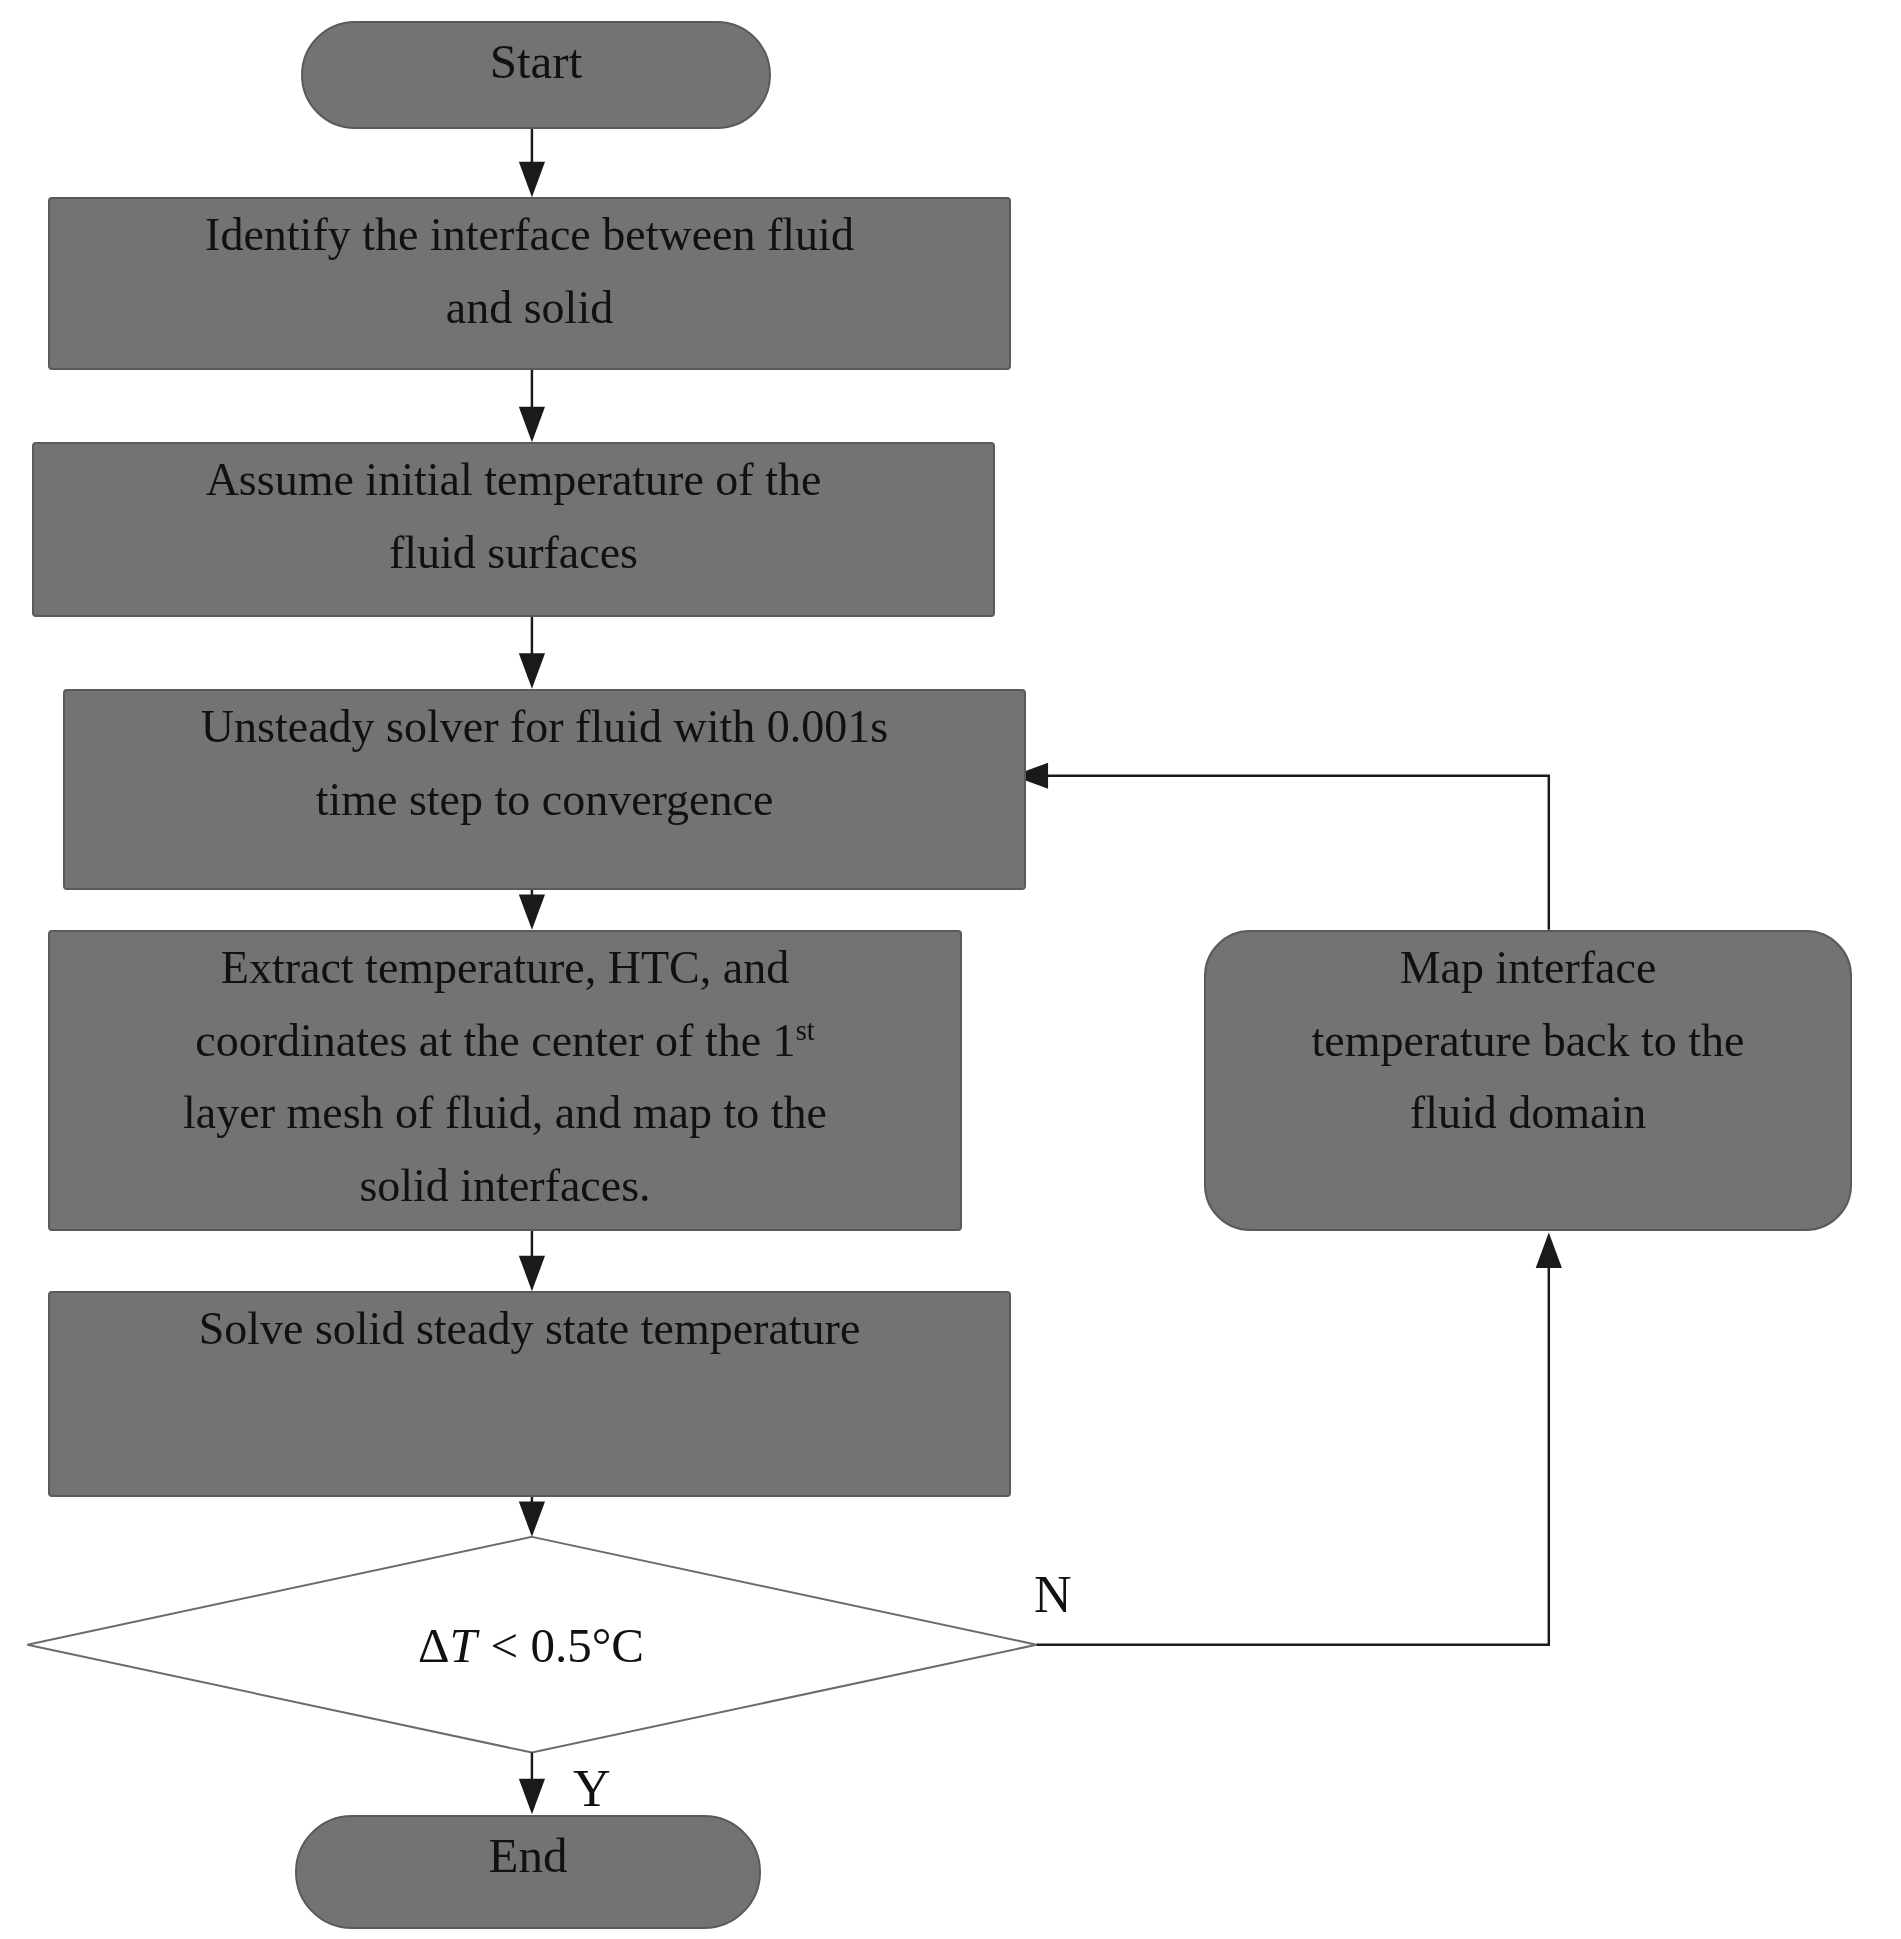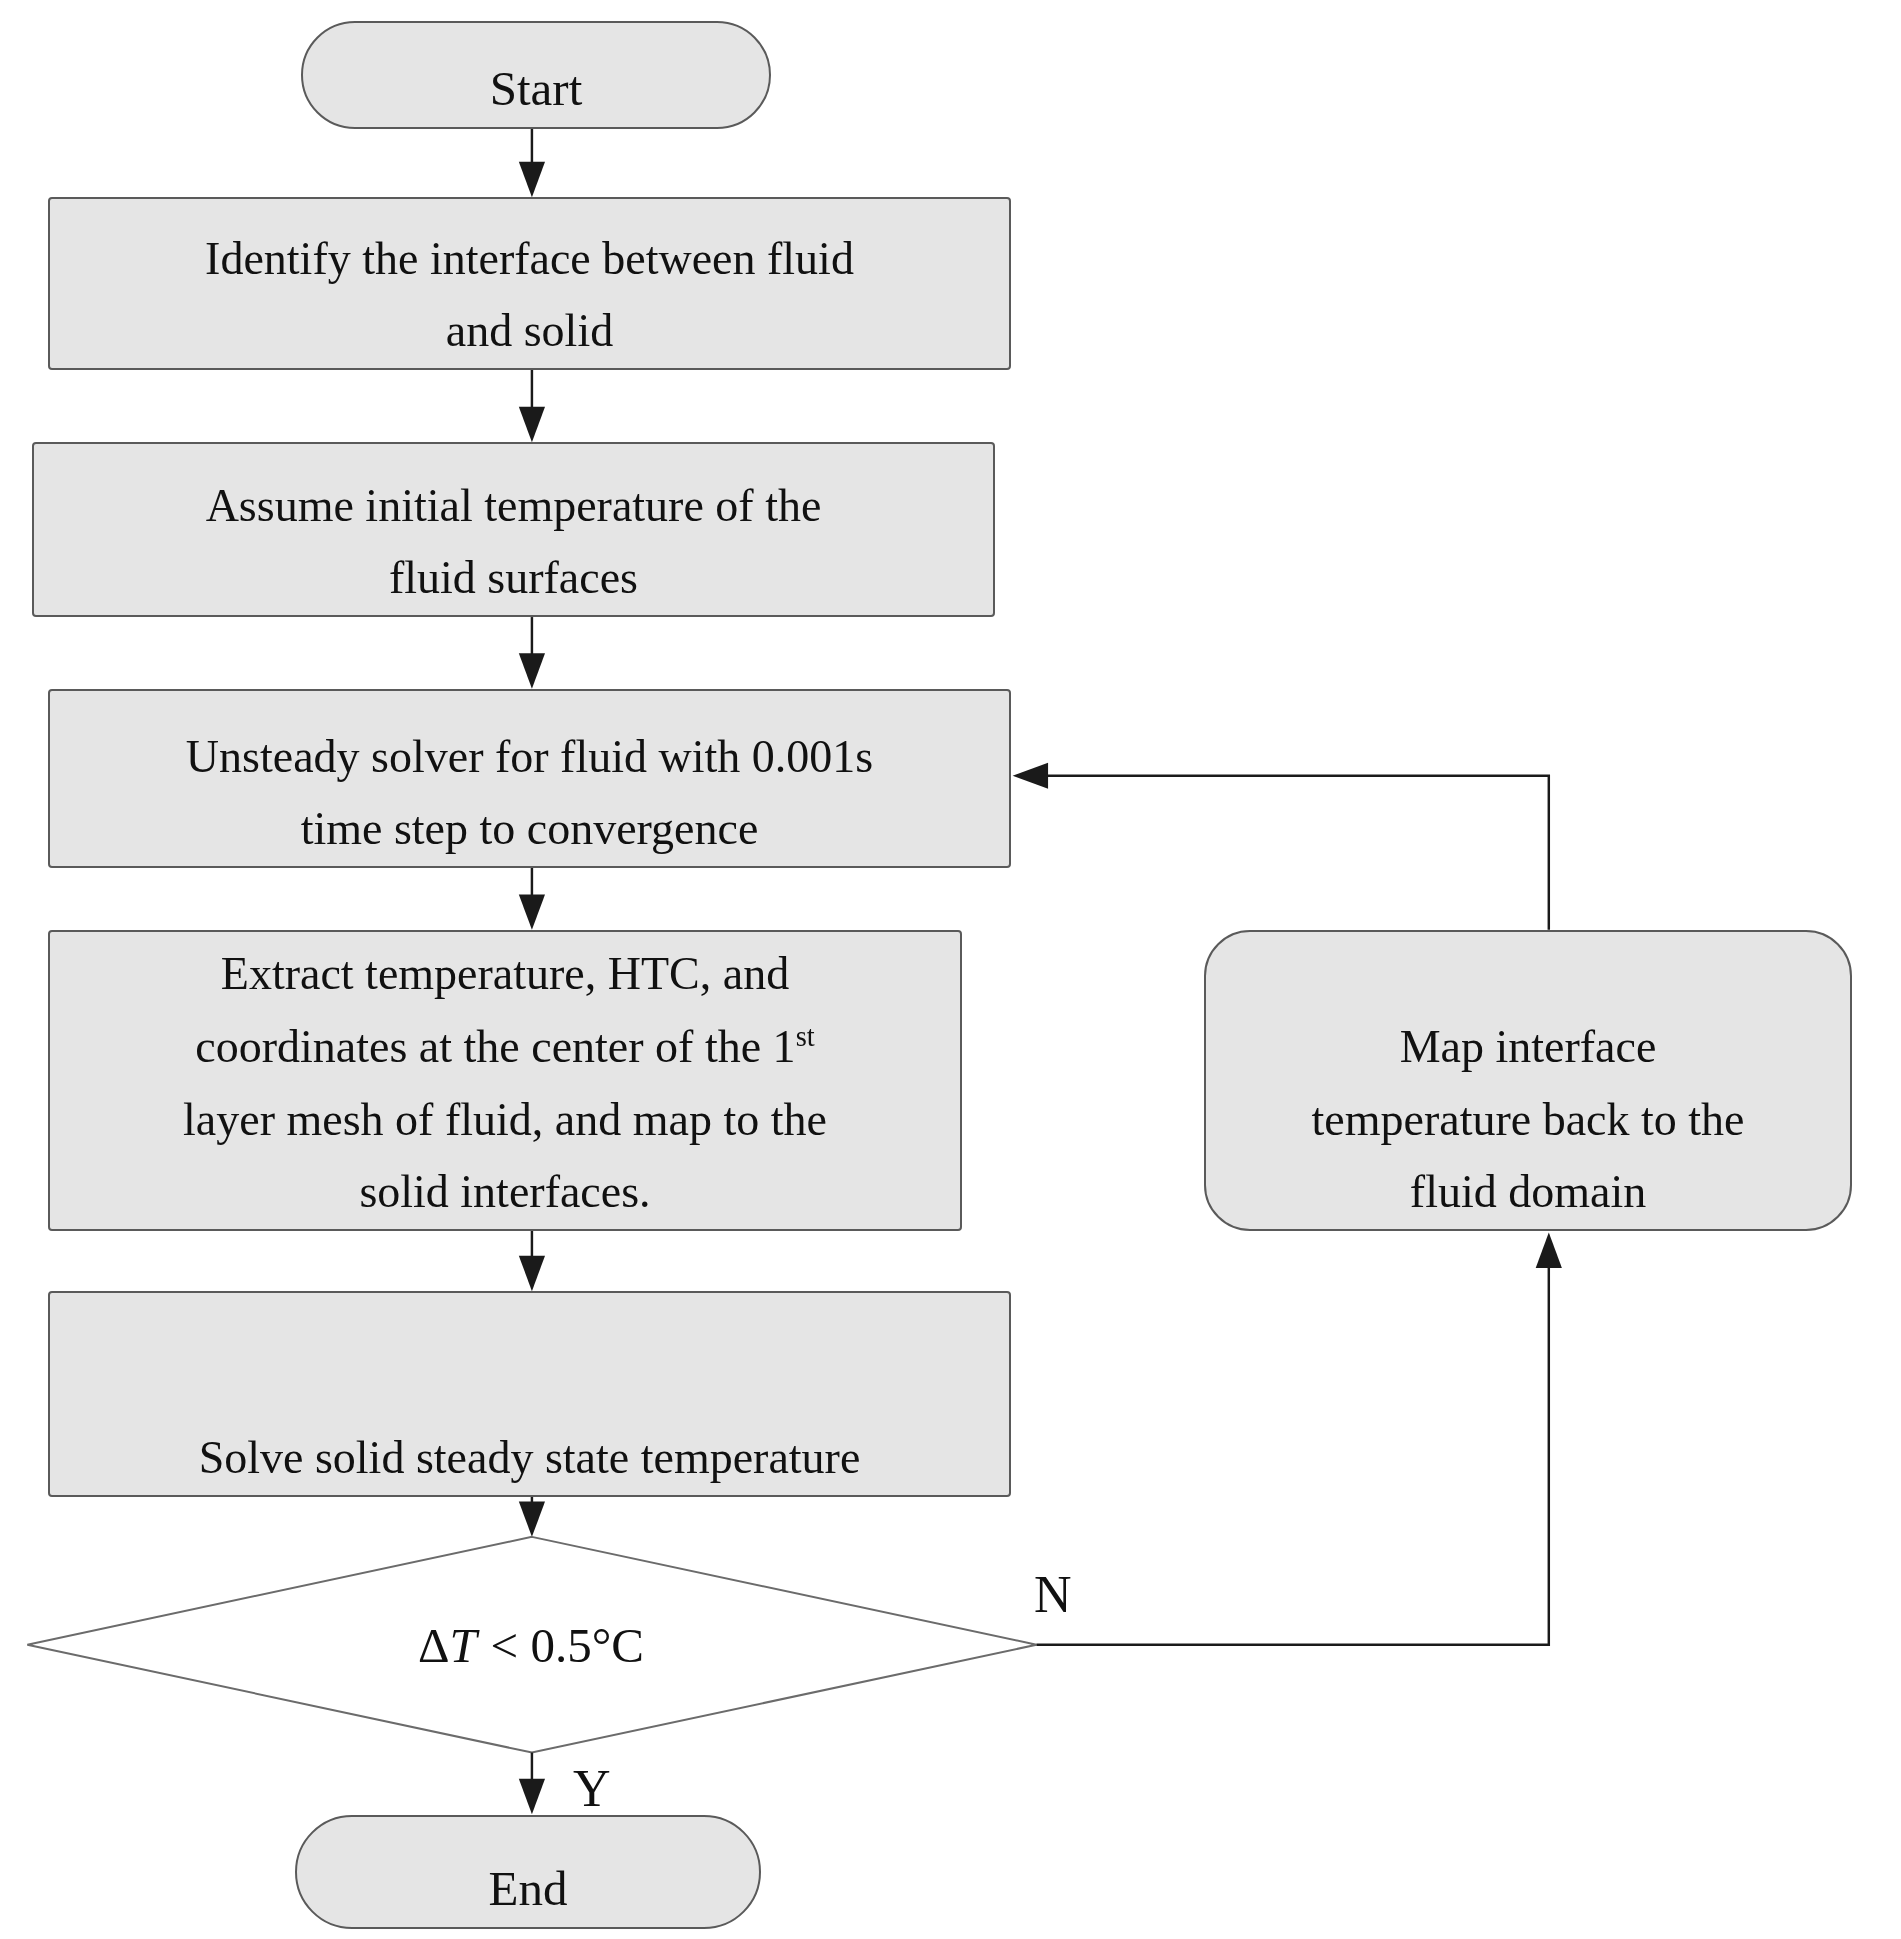--- a/index.html
+++ b/index.html
@@ -14,22 +14,22 @@
     position:relative;
     width:1902px;height:1939px;
     background:var(--bg);
     font-family:"Liberation Serif","DejaVu Serif",serif;
     color:var(--text);
     overflow:hidden;
   }
   #wires{position:absolute;left:0;top:0;width:1902px;height:1939px;}
   .node{
     position:absolute;box-sizing:border-box;
-    background:#e5e5e5;border:2.3px solid var(--box-border);
-    display:flex;flex-direction:column;align-items:center;justify-content:flex-end;
+    background:#737373;border:2.3px solid var(--box-border);
+    display:flex;flex-direction:column;align-items:center;justify-content:flex-start;
     text-align:center;font-size:46px;line-height:1.58;
   }
   .process{border-radius:4px;}
   .stadium{border-radius:770px;font-size:49px;}
   .line{display:block;white-space:nowrap;}
   .decision-text{
     position:absolute;display:flex;align-items:center;justify-content:center;
     text-align:center;font-size:49px;white-space:nowrap;
   }
   .decision-text .it{font-style:italic;}
@@ -104,21 +104,21 @@
   <div class="node process" style="left:48px;top:197px;width:963px;height:173px;">
     <span class="line">Identify the interface between fluid</span>
     <span class="line">and solid</span>
   </div>
 
   <div class="node process" style="left:32px;top:442px;width:963px;height:175px;">
     <span class="line">Assume initial temperature of the</span>
     <span class="line">fluid surfaces</span>
   </div>
 
-  <div class="node process" style="left:48px;top:689px;width:963px;height:179px;">
+  <div class="node process" style="left:63px;top:689px;width:963px;height:201px;">
     <span class="line">Unsteady solver for fluid with 0.001s</span>
     <span class="line">time step to convergence</span>
   </div>
 
   <div class="node process" style="left:48px;top:930px;width:914px;height:301px;">
     <span class="line">Extract temperature, HTC, and</span>
     <span class="line"><span>coordinates at the center of the 1</span><sup>st</sup></span>
     <span class="line">layer mesh of fluid, and map to the</span>
     <span class="line">solid interfaces.</span>
   </div>

